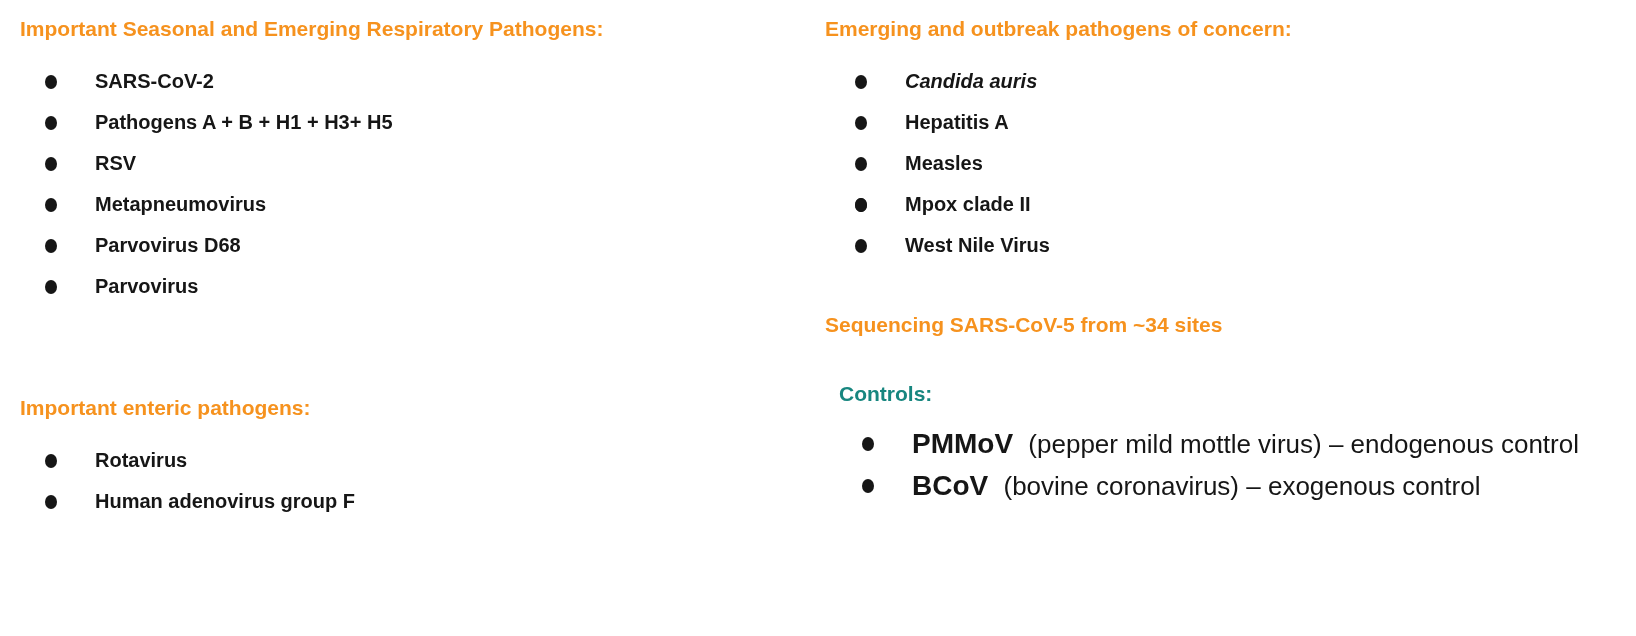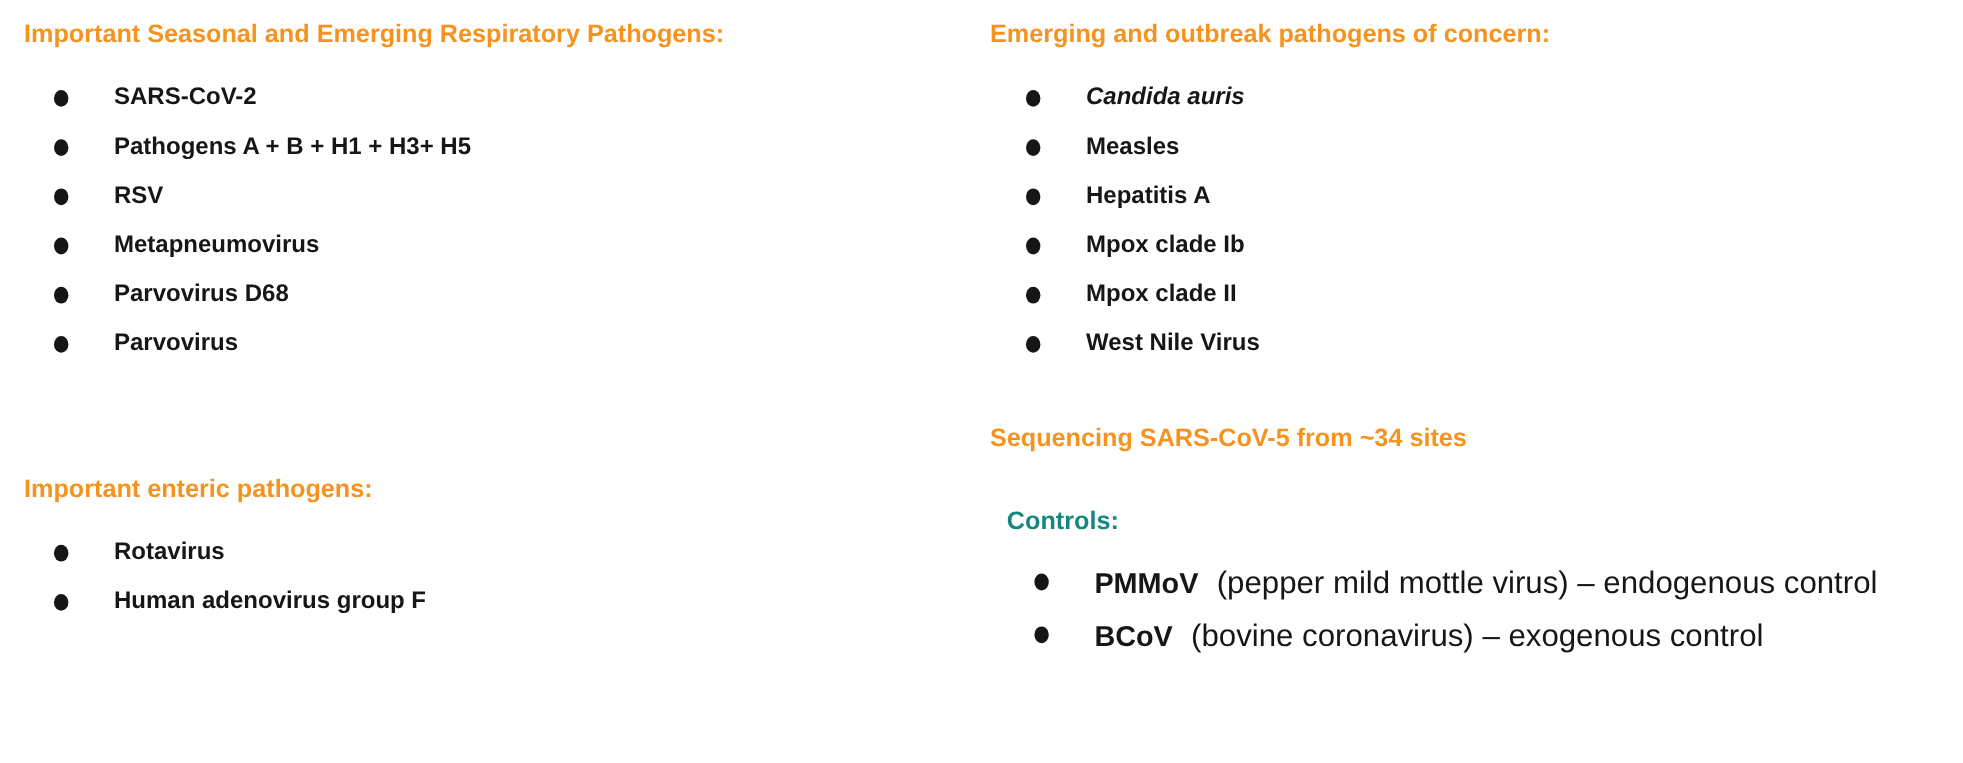--- a/index.html
+++ b/index.html
@@ -75,21 +75,21 @@
     position: absolute;
     left: 23px;
     top: 13px;
     width: 12px;
     height: 14px;
     border-radius: 50%;
     background: var(--ink);
   }
   ul.controls li .cname {
     font-weight: 700;
-    font-size: 24px;
+    font-size: 28px;
   }
   ul.controls li .cdetail { margin-left: 8px; margin-top: 12px; }
 </style>
 </head>
 <body>
 
 <div class="slide">
 
   <div class="col col-left">
 
@@ -141,29 +141,28 @@
 
     <div class="heading wrap">Emerging and outbreak pathogens of concern:</div>
 
     <ul class="plist">
       <li>
         <span class="dot"></span>
         <span class="italic">Candida auris</span>
       </li>
       <li>
         <span class="dot"></span>
+        <span>Hepatitis A</span>
+      </li>
+      <li>
+        <span class="dot"></span>
         <span>Measles</span>
       </li>
       <li>
         <span class="dot"></span>
-        <span>Hepatitis A</span>
-      </li>
-      <li>
-        <span class="dot"></span>
-        <span>Mpox clade Ib</span>
       </li>
       <li>
         <span class="dot"></span>
         <span>Mpox clade II</span>
       </li>
       <li>
         <span class="dot"></span>
         <span>West Nile Virus</span>
       </li>
     </ul>

